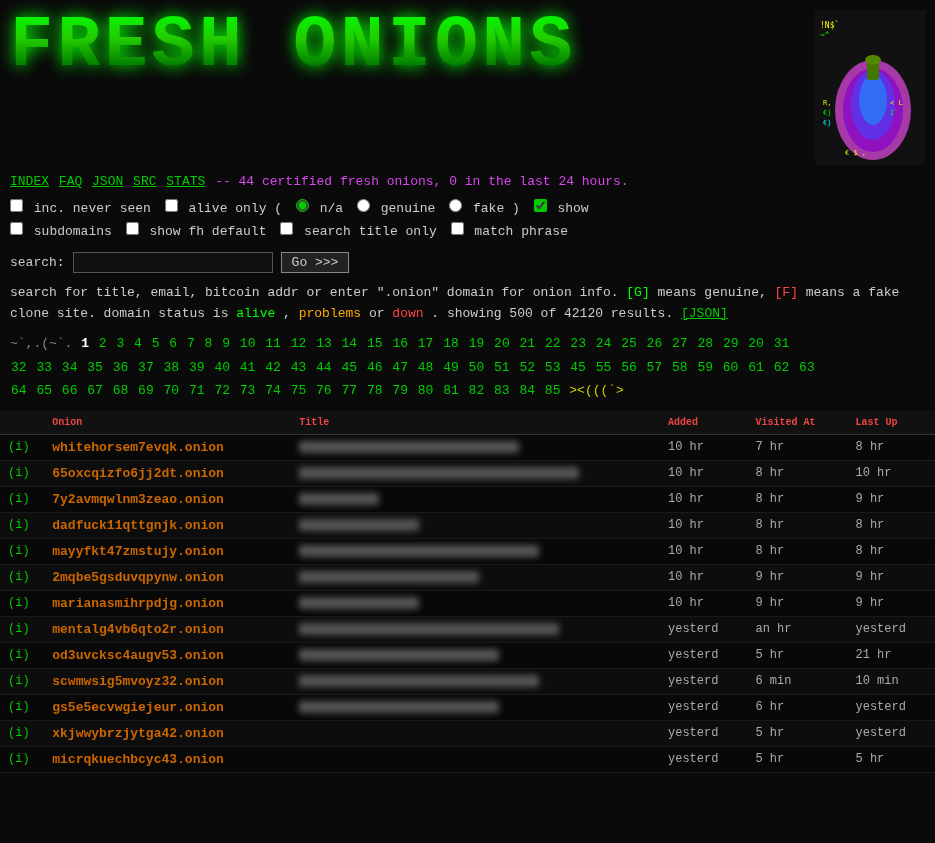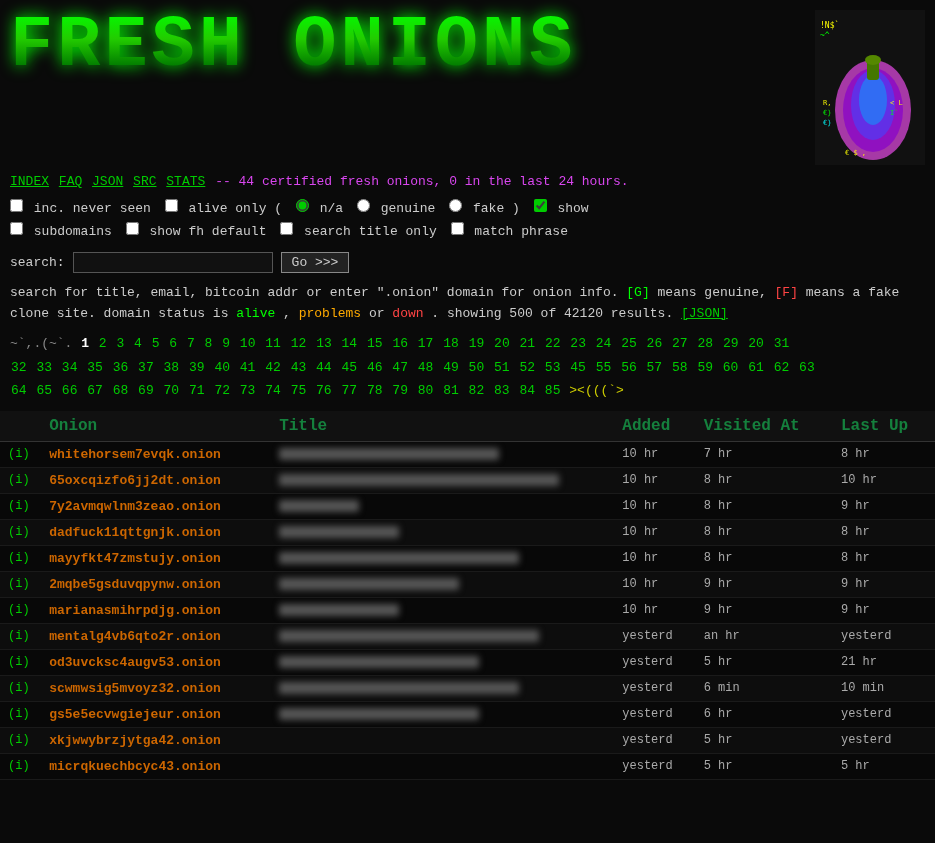--- a/index.html
+++ b/index.html
@@ -168,22 +168,22 @@
       margin-top: 4px;
     }
 
     #results-table thead tr {
       background: #111;
     }
 
     #results-table thead th {
       padding: 6px 8px;
       text-align: left;
-      color: #15803d;
-      font-size: 16px;
+      color: #ef4444;
+      font-size: 10px;
       font-weight: bold;
       border-bottom: 1px solid #333;
     }
 
     #results-table tbody tr {
       border-bottom: 1px solid #1a1a1a;
     }
 
     #results-table tbody tr:nth-child(even) {
       background: #0d0d0d;

